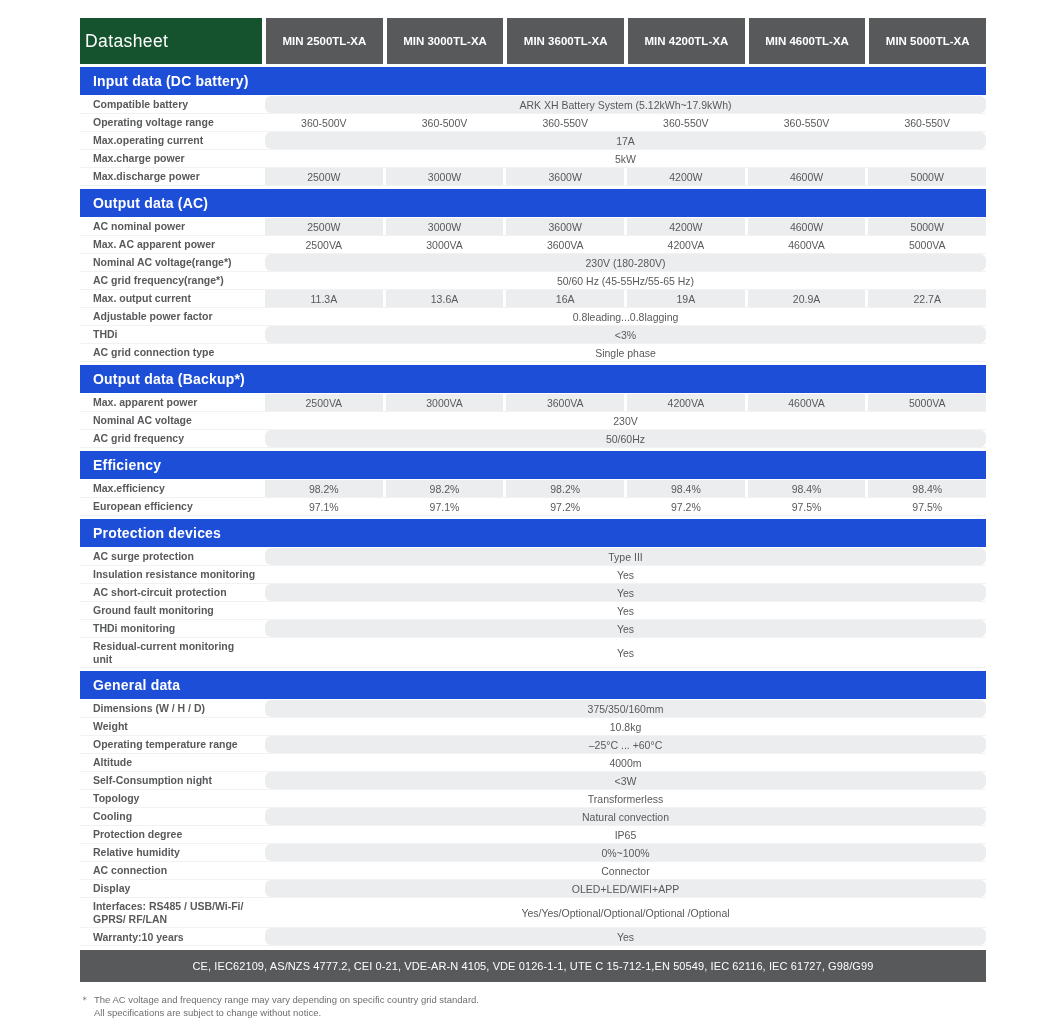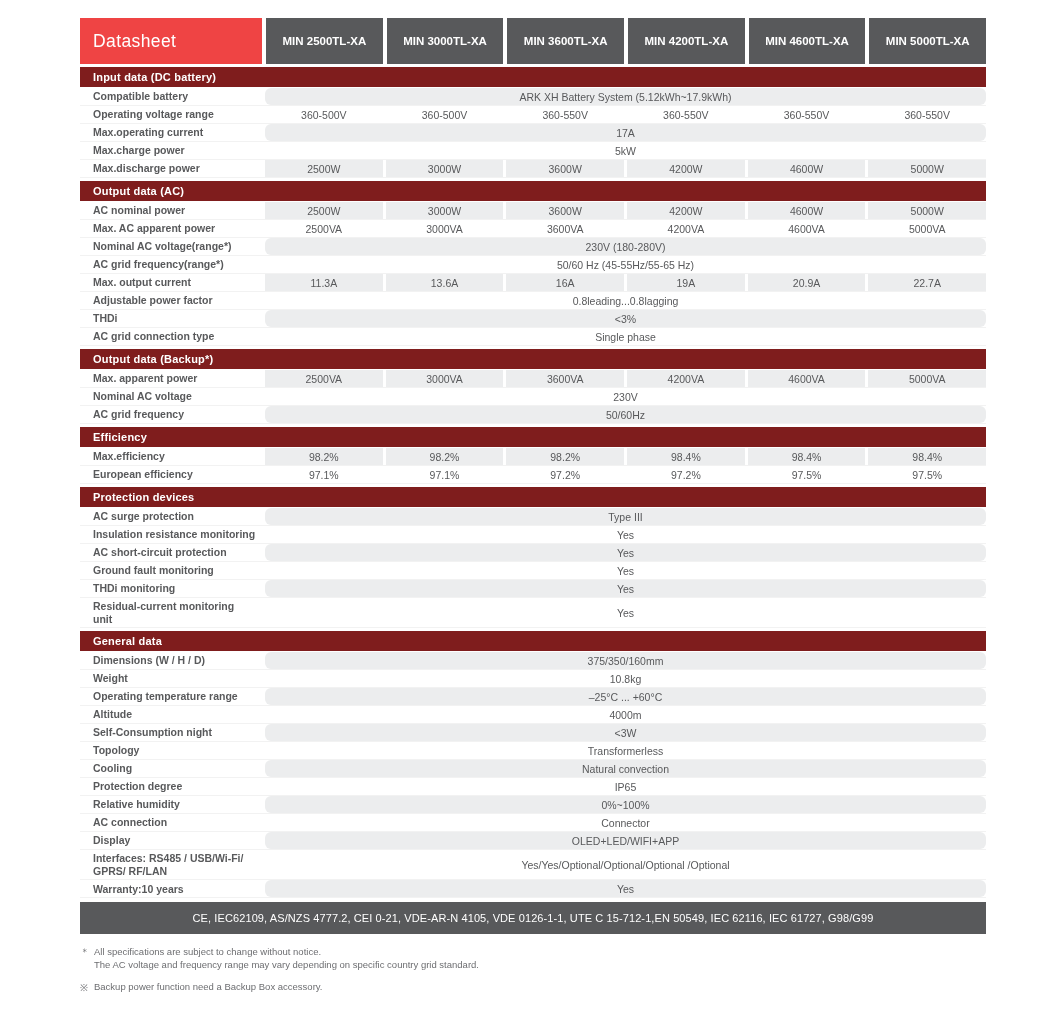--- a/index.html
+++ b/index.html
@@ -6,33 +6,33 @@
   html,body { background:#ffffff; }
   body {
     width:1060px; height:1026px; position:relative; overflow:hidden;
     font-family:"Liberation Sans", sans-serif; color:#58595B;
   }
   .sheet { position:absolute; left:80px; top:18px; width:906px; }
 
   
   .t-header { display:flex; height:46px; }
   .t-title {
-    width:182px; background:#ef4444; color:#fff; font-size:17.5px;
-    display:flex; align-items:center; padding-left:13px; letter-spacing:.4px;
+    width:182px; background:#14532d; color:#fff; font-size:17.5px;
+    display:flex; align-items:center; padding-left:5px; letter-spacing:.4px;
   }
   .t-model {
     flex:1; margin-left:4px; background:#58595B; color:#fff;
     font-size:11.5px; font-weight:bold; display:flex; align-items:center;
     justify-content:center; text-align:center;
   }
 
   
   .sec-bar {
-    margin:3px 0 1px 0; height:20px; background:#7f1d1d; color:#fff;
-    font-size:11px; font-weight:bold; display:flex; align-items:center;
+    margin:3px 0 1px 0; height:28px; background:#1d4ed8; color:#fff;
+    font-size:14px; font-weight:bold; display:flex; align-items:center;
     padding-left:13px; letter-spacing:.2px;
   }
 
   
   .row { display:flex; align-items:stretch; min-height:18px; border-bottom:1px solid #F2F2F2; }
   .row-label {
     width:182px; font-size:10.5px; padding:2px 6px 2px 13px;
     display:flex; align-items:center; line-height:1.2;font-weight:bold;
   }
   .cell {
@@ -262,22 +262,22 @@
       <div class="row">
         <div class="row-label">Warranty:10 years</div>
         <div class="cell span shade">Yes</div>
       </div>
     </div>
   <div class="cert-bar">CE, IEC62109, AS/NZS 4777.2, CEI 0-21, VDE-AR-N 4105, VDE 0126-1-1, UTE C 15-712-1,EN 50549, IEC 62116, IEC 61727, G98/G99</div>
   <div class="footnotes" id="footnotes">
       <div class="footnote">
         <div class="fn-marker">＊</div>
         <div class="fn-lines">
+          <div class="fn-line">The AC voltage and frequency range may vary depending on specific country grid standard.</div>
           <div class="fn-line">All specifications are subject to change without notice.</div>
-          <div class="fn-line">The AC voltage and frequency range may vary depending on specific country grid standard.</div>
         </div>
       </div>
       <div class="footnote" style="margin-top: 9px;">
         <div class="fn-marker">※</div>
         <div class="fn-lines">
           <div class="fn-line">Backup power function need a Backup Box accessory.</div>
         </div>
       </div>
     </div>
 </div>

